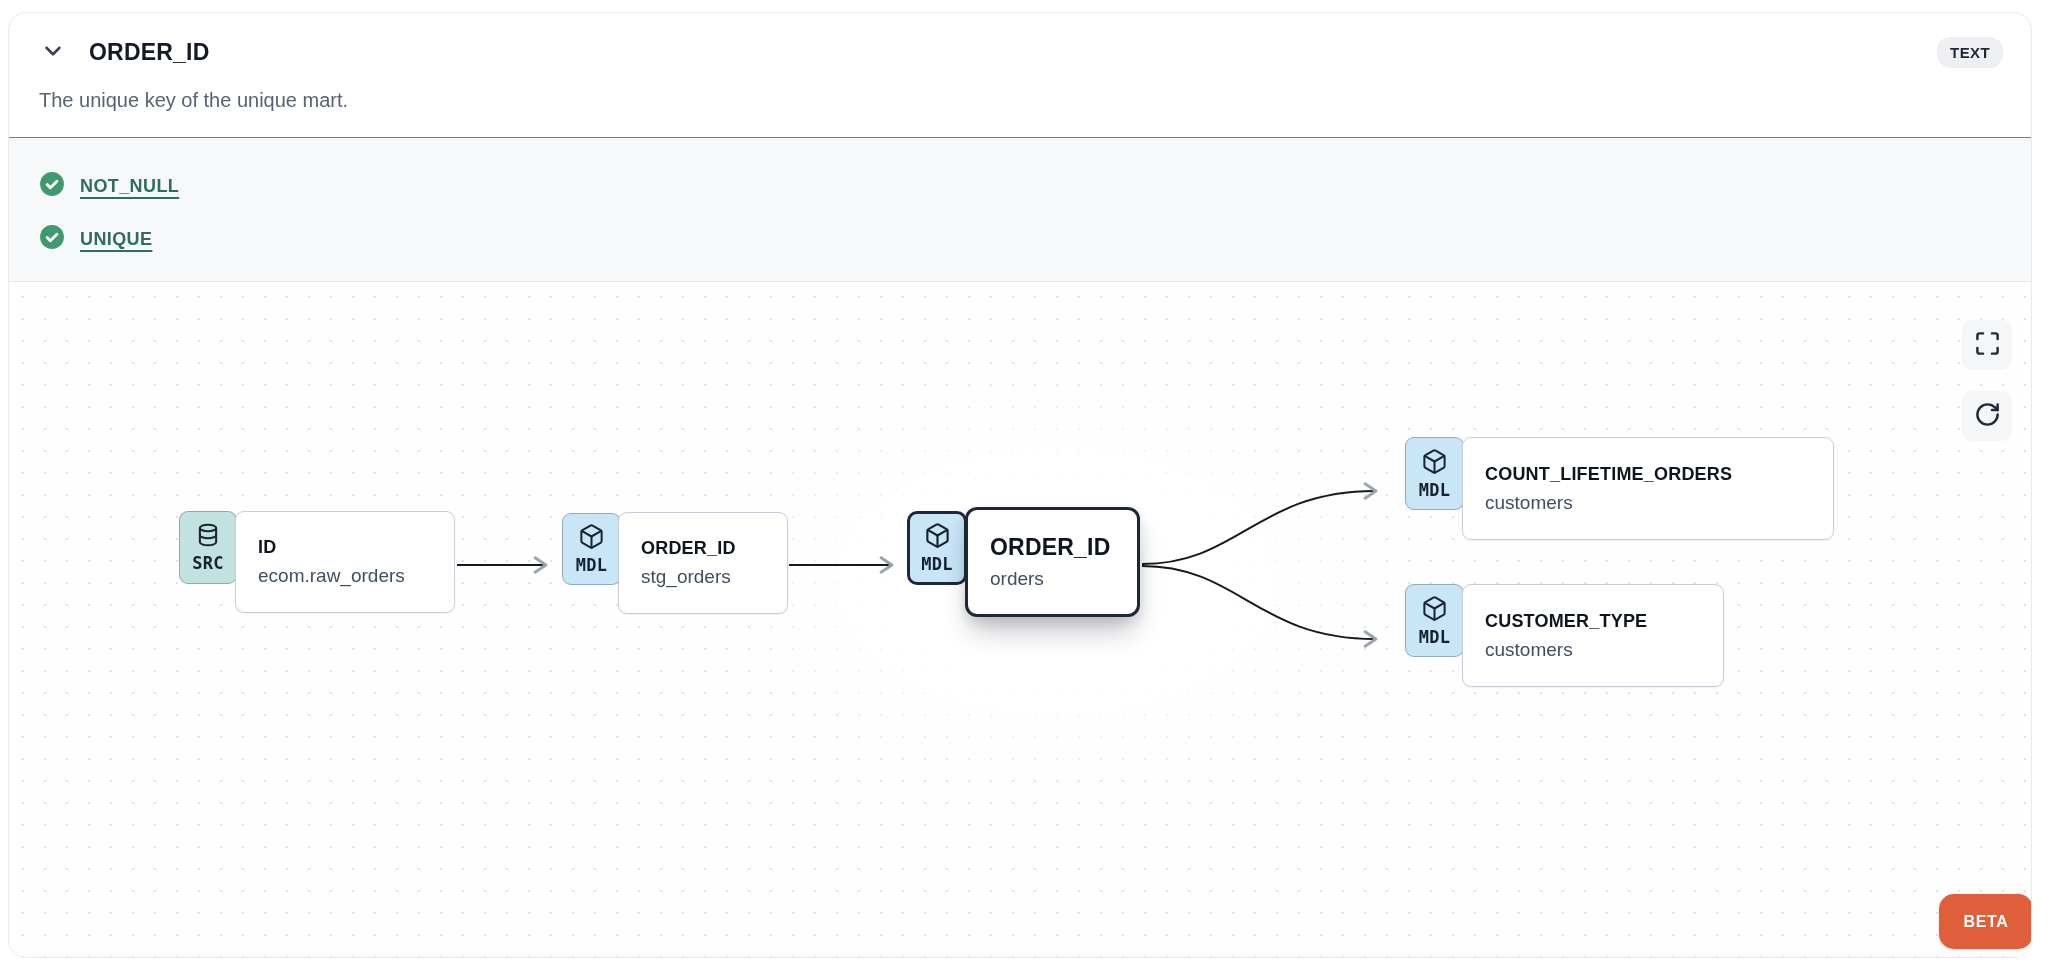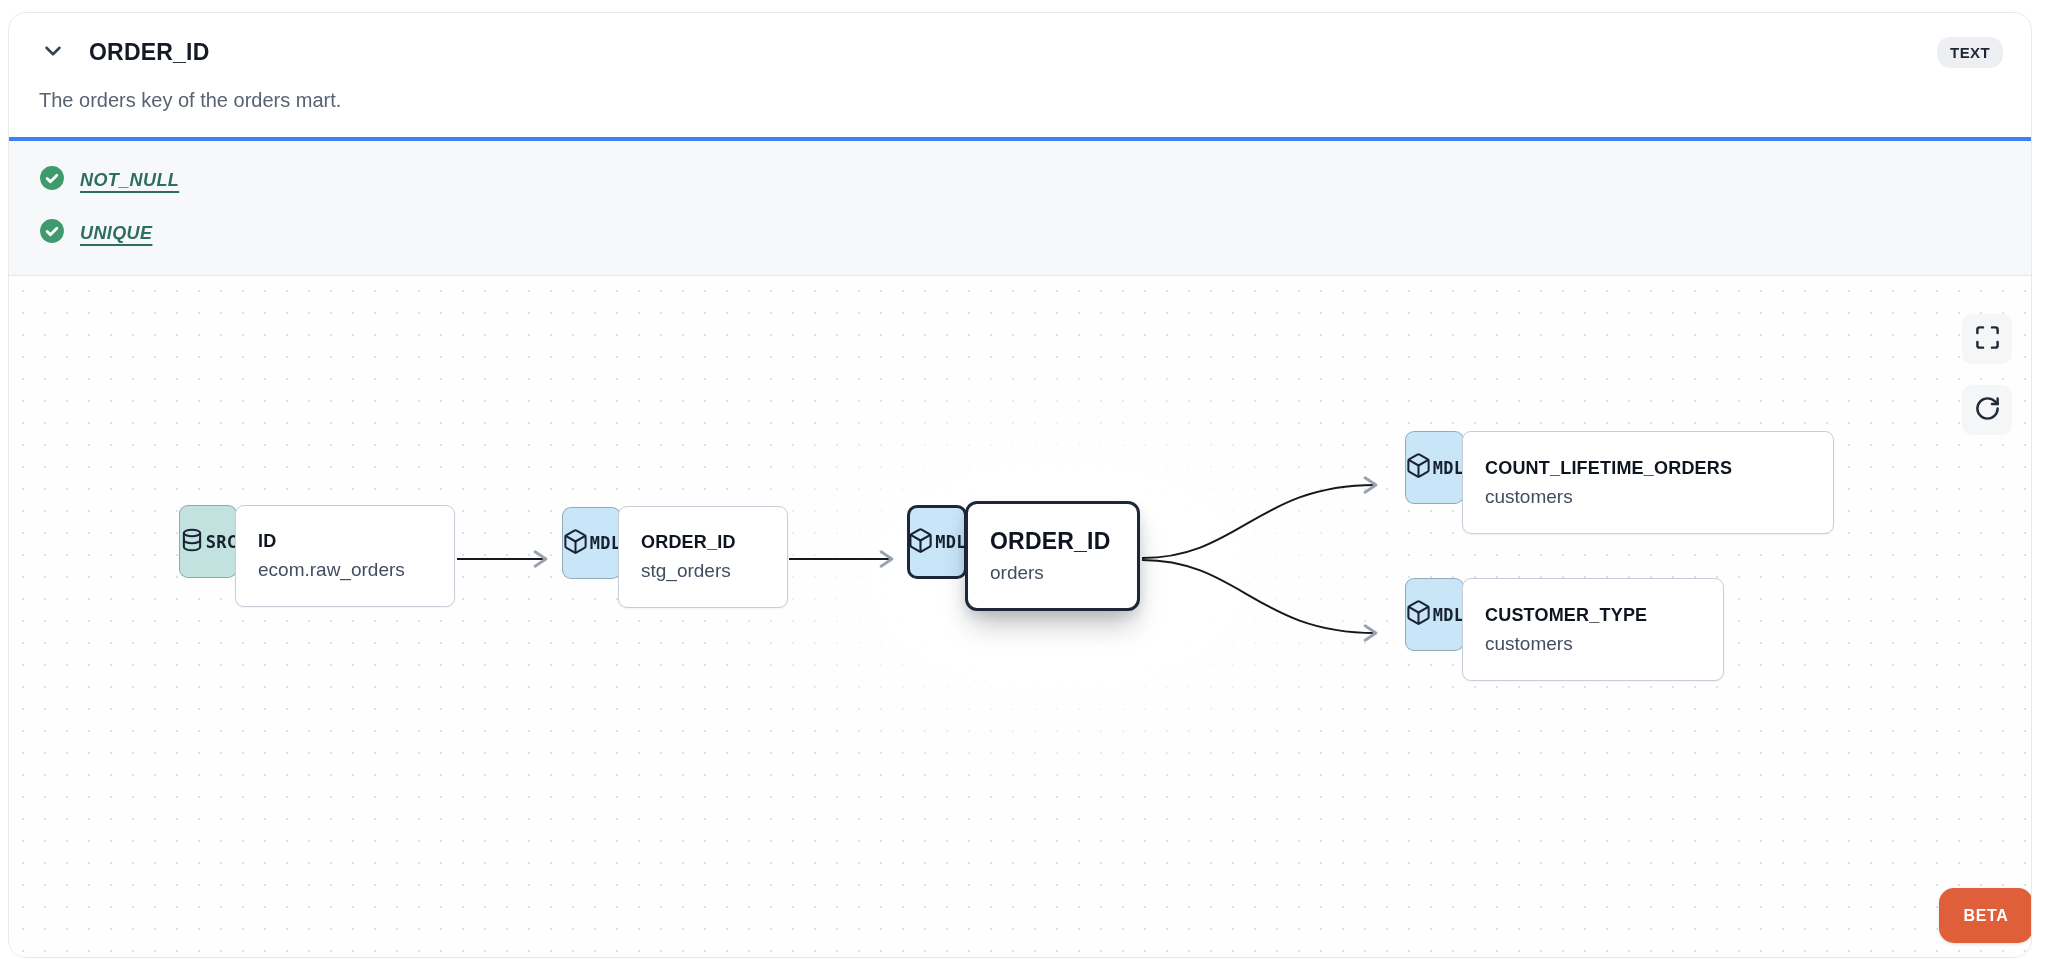--- a/index.html
+++ b/index.html
@@ -13,42 +13,42 @@
   
   .header-row { display:flex; align-items:center; gap:22px; padding:24px 28px 0 30px; }
   .collapse-btn { width:28px; height:28px; display:flex; align-items:center; justify-content:center; background:none; border:none; cursor:pointer; flex:0 0 auto; }
   .col-title { font-size:23px; font-weight:700; color:#141a26; letter-spacing:.2px; }
   .spacer { flex:1; }
   .type-badge { background:#edeff3; color:#1f2633; font-size:15px; font-weight:700; letter-spacing:.4px; padding:7px 13px; border-radius:13px; }
   .description { margin:21px 30px 25px 30px; font-size:20px; color:#586271; }
 
   
   .tests {
-    background:#f7f8fa; border-top:4px solid #3b82f6; border-bottom:1px solid #e5e8ec;
-    padding:21px 30px 24px 30px; display:flex; flex-direction:column; gap:17px;font-style:italic;
+    background:#f7f8fa; border-top:1px solid #3b82f6; border-bottom:1px solid #e5e8ec;
+    padding:30px 30px 24px 30px; display:flex; flex-direction:column; gap:17px;
   }
   .test-row { display:flex; align-items:center; gap:15px; height:36px; }
   .test-row svg { flex:0 0 auto; }
   .test-link { font-size:18px; font-weight:600; color:#2c6e60; letter-spacing:.4px;
     text-decoration:underline; text-decoration-thickness:1.5px; text-underline-offset:5px; cursor:pointer; }
 
   
   .canvas {
     position:relative; height:685px; background:#fefefe;
     background-image:radial-gradient(circle, #dfe1e5 1.35px, rgba(255,255,255,0) 1.45px);
     background-size:22px 22px; background-position:3px 4px;
   }
   .glow { position:absolute; left:690px; top:80px; width:720px; height:440px; z-index:1; pointer-events:none;
     background:radial-gradient(ellipse closest-side, rgba(255,255,255,.96) 45%, rgba(255,255,255,0) 100%); }
   .edges { position:absolute; left:0; top:0; z-index:2; }
 
   
   .node { position:absolute; z-index:3; cursor:pointer; }
   .badge {
-    position:absolute; display:flex; flex-direction:row; align-items:center; justify-content:center; gap:1px;
+    position:absolute; display:flex; flex-direction:column; align-items:center; justify-content:center; gap:1px;
     border:1px solid rgba(23,33,51,.30); border-radius:9px; z-index:1;
   }
   .badge-src { background:#c2e2e0; }
   .badge-mdl { background:#c9e5f8; }
   .badge-label { font-family:"DejaVu Sans Mono", monospace; font-size:17px; font-weight:600; color:#16202e; letter-spacing:.3px; }
   .ncard {
     position:absolute; z-index:2; background:#fff; border:1px solid #c6cfd9; border-radius:9px;
     display:flex; flex-direction:column; justify-content:center; gap:7px; padding-left:22px;
     box-shadow:0 1px 2px rgba(16,24,40,.05);
   }
@@ -78,21 +78,21 @@
       <span>
         <svg width="26" height="26" viewBox="0 0 24 24">
             <polyline points="6 9 12 15 18 9" fill="none" stroke="#39414e" stroke-width="2.3" stroke-linecap="round" stroke-linejoin="round"></polyline>
           </svg>
       </span>
     </button>
     <div class="col-title">ORDER_ID</div>
     <div class="spacer"></div>
     <div class="type-badge">TEXT</div>
   </div>
-  <div class="description">The orders key of the orders mart.</div>
+  <div class="description">The unique key of the unique mart.</div>
 
   <div class="tests">
     <div class="test-row">
       <span>
         <svg width="26" height="26" viewBox="0 0 24 24">
             <circle cx="12" cy="12" r="11" fill="#3f9b6e"></circle>
             <polyline points="7.5 12.5 10.5 15.5 16.5 9.5" fill="none" stroke="#fff" stroke-width="2.6" stroke-linecap="round" stroke-linejoin="round"></polyline>
           </svg>
       </span>
       <a class="test-link">NOT_NULL</a>

